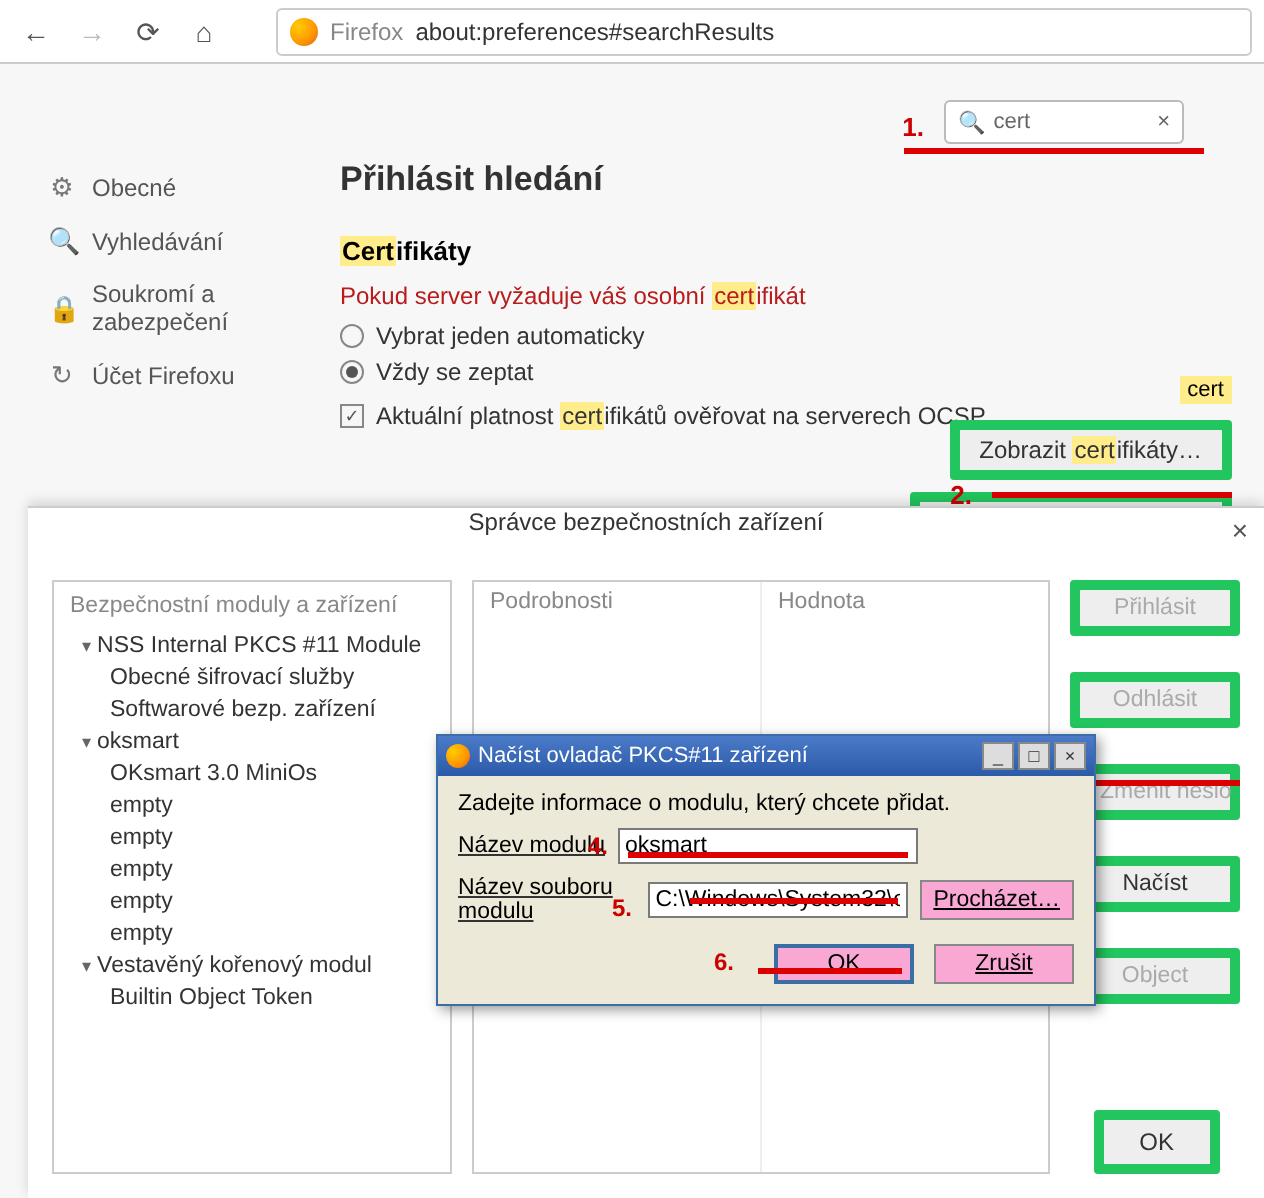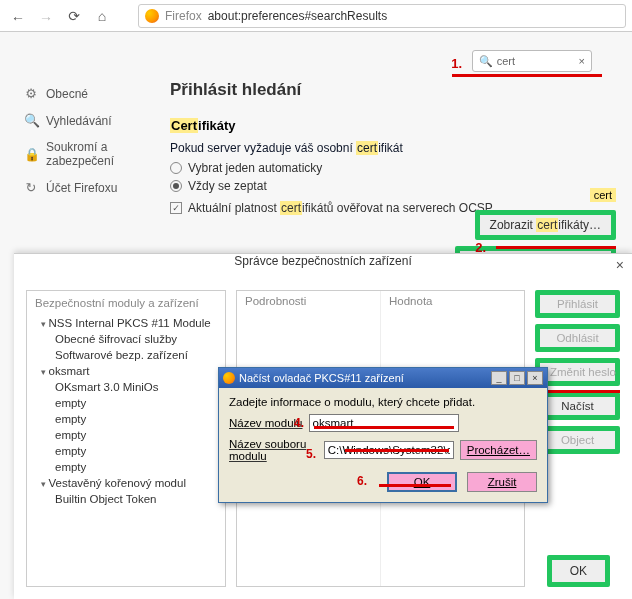--- a/index.html
+++ b/index.html
@@ -23,21 +23,21 @@
   
   .sidebar { position: absolute; top: 80px; left: 24px; width: 130px; }
   .sb-item { display: flex; align-items: center; gap: 8px; padding: 6px 0; color: #555; font-size: 12px; }
   .sb-item .ic { width: 14px; text-align: center; color: #777; font-size: 13px; }
 
   
   .main { position: absolute; top: 80px; left: 170px; right: 16px; }
   .h1 { font-size: 17px; font-weight: 600; color: #333; margin-bottom: 18px; }
   .h2 { font-size: 13px; font-weight: 600; margin-bottom: 8px; }
   .hl { background: #ffec8b; padding: 0 1px; }
-  .desc { font-size: 12px; color: #0f172a; margin-bottom: 6px; }
+  .desc { font-size: 12px; color: #b91c1c; margin-bottom: 6px; }
   .radio-row, .check-row { display: flex; align-items: center; gap: 6px; font-size: 12px; color: #333; margin: 4px 0; }
   .radio { width: 12px; height: 12px; border: 1px solid #888; border-radius: 50%; display: inline-flex; align-items: center; justify-content: center; }
   .radio.sel::after { content: ""; width: 6px; height: 6px; background: #555; border-radius: 50%; }
   .check { width: 12px; height: 12px; border: 1px solid #888; display: inline-flex; align-items: center; justify-content: center; font-size: 9px; color: #555; }
 
   .side-btns { position: absolute; top: 108px; right: 0; display: flex; flex-direction: column; gap: 6px; align-items: flex-end; }
   .btn { border: 5px solid #22c55e; background: #eee; padding: 3px 10px; font-size: 12px; color: #333; border-radius: 2px; cursor: pointer; white-space: nowrap; }
   .cert-tag { background: #ffec8b; font-size: 11px; padding: 1px 4px; margin-bottom: 2px; }
 
   .badge-2 { position: absolute; top: 160px; right: 130px; color: #c00; font-weight: bold; font-size: 13px; }
@@ -49,21 +49,21 @@
   .modal-close { position: absolute; right: 8px; top: 3px; font-size: 14px; color: #555; cursor: pointer; }
   .modal-body { display: flex; padding: 12px; gap: 10px; height: calc(100% - 24px); }
   .tree-col { width: 200px; border: 1px solid #ccc; background: #fff; padding: 4px 0; font-size: 11.5px; overflow: hidden; }
   .tree-hdr { color: #888; padding: 2px 8px 6px; }
   .tree-item { padding: 2px 8px 2px 14px; color: #333; white-space: nowrap; }
   .tree-item.lvl2 { padding-left: 28px; }
   .tree-item.caret::before { content: "▾"; font-size: 9px; color: #666; margin-right: 3px; }
   .mid-col { flex: 1; border: 1px solid #ccc; background: #fff; display: flex; }
   .mid-sub { flex: 1; padding: 4px 8px; color: #888; font-size: 11.5px; }
   .mid-sub.h { border-right: 1px solid #eee; }
-  .act-col { width: 85px; display: flex; flex-direction: column; gap: 6px; }
+  .act-col { width: 85px; display: flex; flex-direction: column; gap: 18px; }
   .act-col .btn { width: 100%; text-align: center; font-size: 11.5px; }
   .act-col .btn.disabled { color: #aaa; }
 
   .badge-3 { position: absolute; right: 100px; top: 130px; color: #c00; font-weight: bold; font-size: 13px; }
   .red-under-3 { position: absolute; right: 12px; top: 136px; width: 84px; height: 3px; background: #d00; }
 
   
   .pkcs { position: absolute; left: 204px; top: 113px; width: 330px; background: #ece9d8; border: 1px solid #3a6ea5; box-shadow: 2px 2px 6px rgba(0,0,0,0.4); font-size: 11.5px; }
   .pkcs-title { background: linear-gradient(#4a7ac8, #2a5aa8); color: #fff; height: 20px; display: flex; align-items: center; padding: 0 4px; gap: 4px; font-size: 11px; }
   .pkcs-title .winbtns { margin-left: auto; display: flex; gap: 2px; }

